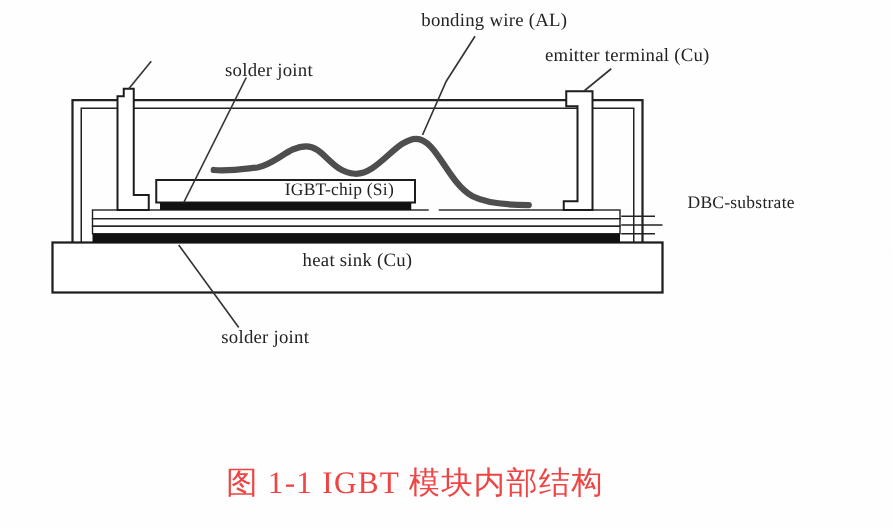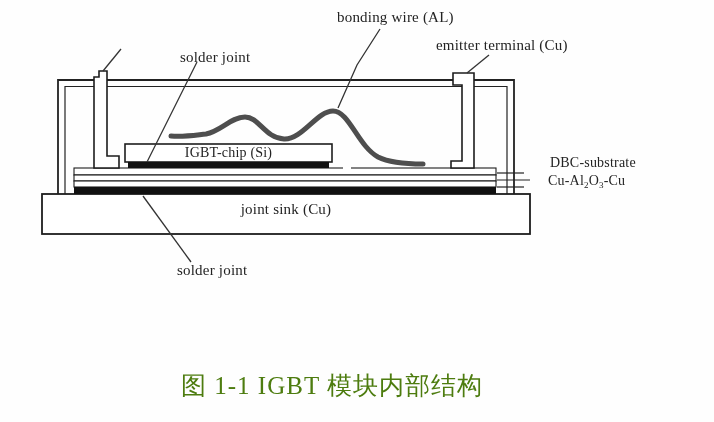--- a/index.html
+++ b/index.html
@@ -13,29 +13,29 @@
   .art{position:absolute;left:0;top:0;}
   .lbl{
     position:absolute;
     white-space:nowrap;
     color:#232323;
     font-size:15px;
     line-height:1.1;
     letter-spacing:0.2px;
   }
   .lbl.center{text-align:center;}
-  .chip-lbl{font-size:14px;}
+  .chip-lbl{font-size:14px;padding-left:43px;}
   .dbc-lbl{font-size:14px;margin-left:20px;}
   .sub{font-size:9px;vertical-align:-3px;}
   .caption{
     position:absolute;
     left:0;top:369px;width:664px;
     text-align:center;
     font-size:25px;
-    color:#4d7c0f;
+    color:#ef4444;
     letter-spacing:1px;
   }
 </style>
 </head>
 <body>
 
 <div class="stage">
 
   <svg class="art" width="714" height="422" viewBox="0 0 714 422">
 
@@ -93,22 +93,19 @@
   <div class="lbl" style="left:180px;top:49px;">solder joint</div>
 
   <div class="lbl" style="left:337px;top:9px;font-family:Liberation Serif, serif;">bonding wire (AL)</div>
 
   <div class="lbl" style="left:436px;top:37px;">emitter terminal (Cu)</div>
 
   <div class="lbl chip-lbl center" style="left:125px;top:145px;width:207px;">IGBT-chip (Si)</div>
 
   <div class="lbl dbc-lbl" style="left:530px;top:155px;">DBC-substrate</div>
 
-  <div class="lbl dbc-lbl" style="left:528px;top:173px;">
-    <span>Cu-Al</span><span class="sub">2</span><span>O</span><span class="sub">3</span><span>-Cu</span>
-  </div>
 
-  <div class="lbl center" style="left:42px;top:201px;width:488px;">joint sink (Cu)</div>
+  <div class="lbl center" style="left:42px;top:201px;width:488px;">heat sink (Cu)</div>
 
   <div class="lbl" style="left:177px;top:262px;">solder joint</div>
 
   <div class="caption">图 1-1 IGBT 模块内部结构</div>
 </div>
 
 </body></html>

